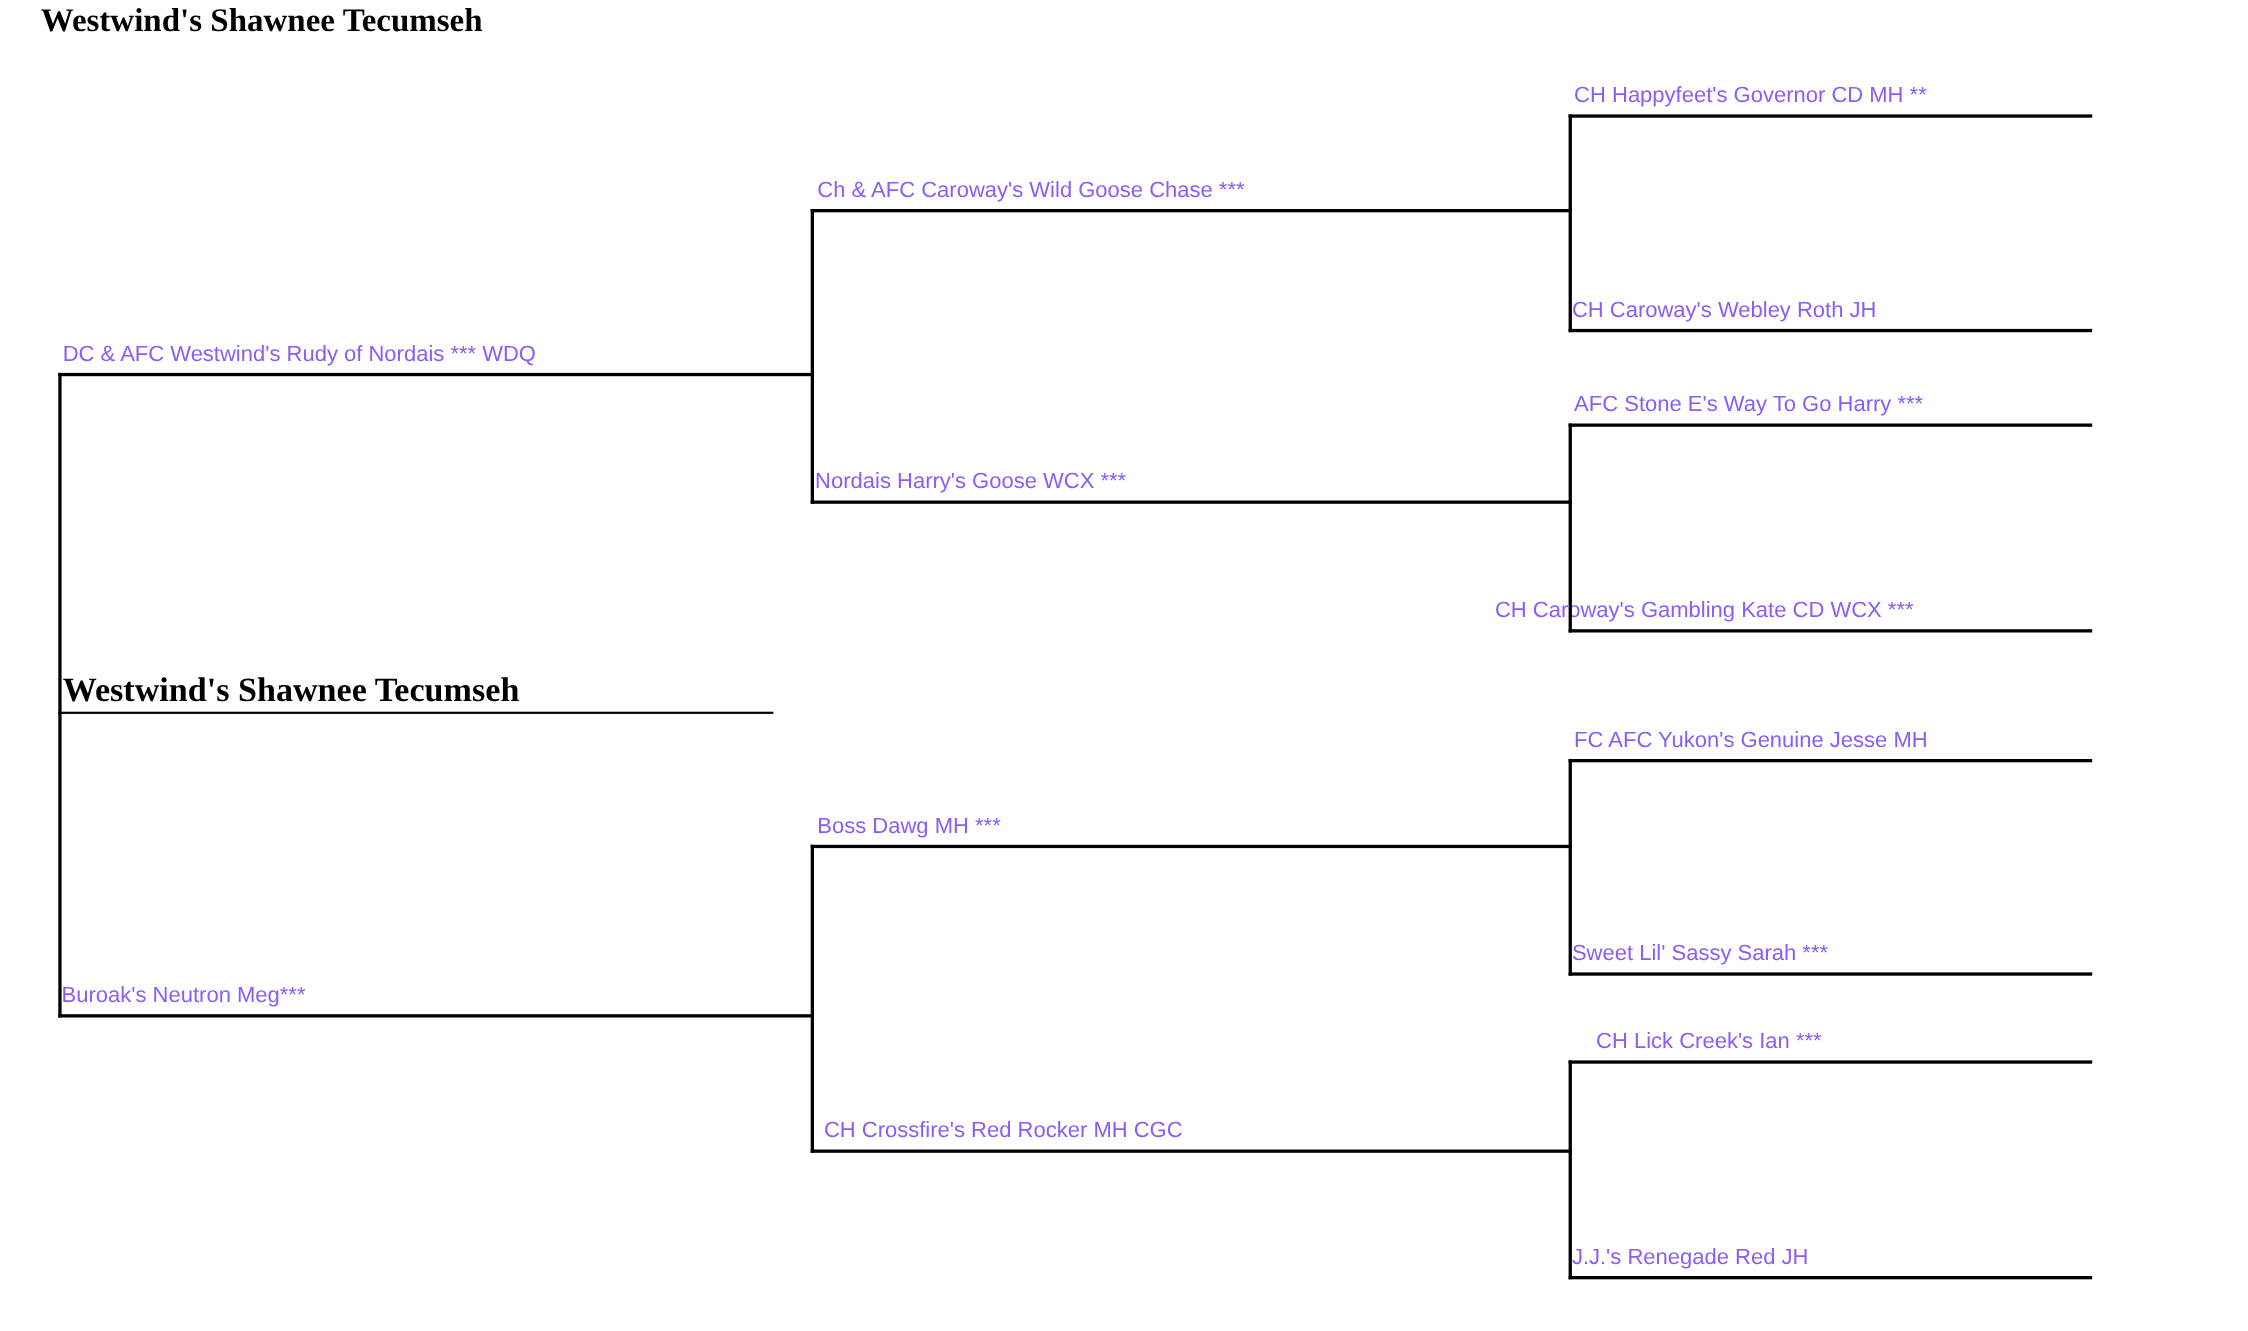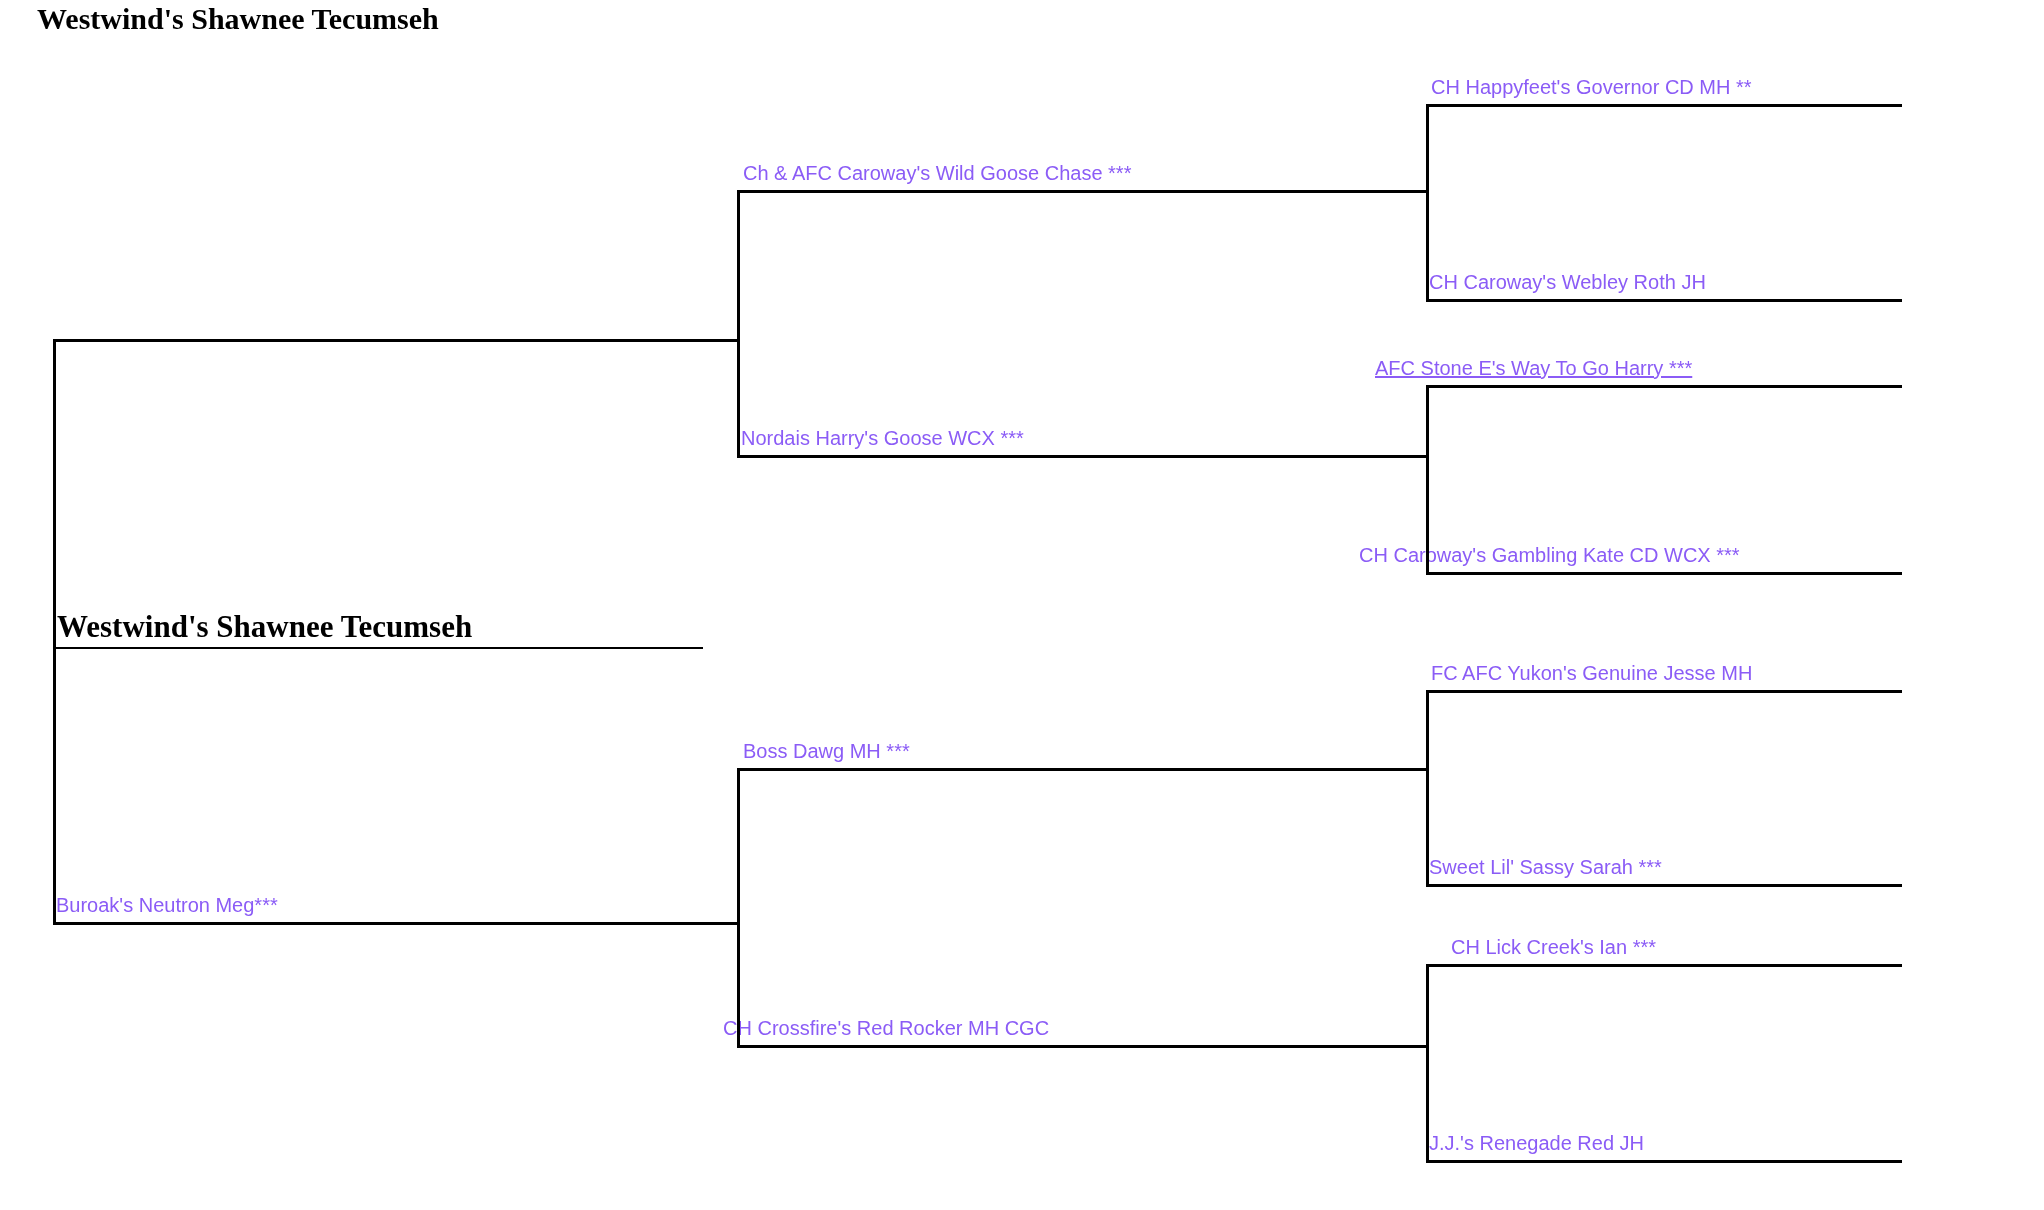--- a/index.html
+++ b/index.html
@@ -59,30 +59,31 @@
 </style>
 </head>
 <body>
 
 <div id="stage">
 
   <div class="page-title" style="left:2px; top:2px;">Westwind's Shawnee Tecumseh</div>
 
   <div class="subject-name" style="left:22px; top:609px;">Westwind's Shawnee Tecumseh</div>
 
+  <div class="name" style="left:22px; top:310px;">DC &amp; AFC Westwind's Rudy of Nordais *** WDQ</div>
   <div class="name" style="left:21px; top:893px;">Buroak's Neutron Meg***</div>
 
   <div class="name" style="left:708px; top:161px;">Ch &amp; AFC Caroway's Wild Goose Chase ***</div>
   <div class="name" style="left:706px; top:426px;">Nordais Harry's Goose WCX ***</div>
   <div class="name" style="left:708px; top:739px;">Boss Dawg MH ***</div>
-  <div class="name" style="left:688px; top:1016px;text-align:right;">CH Crossfire's Red Rocker MH CGC</div>
+  <div class="name" style="left:714px; top:1016px;text-align:right;">CH Crossfire's Red Rocker MH CGC</div>
 
   <div class="name" style="left:1396px; top:75px;">CH Happyfeet's Governor CD MH **</div>
   <div class="name" style="left:1394px; top:270px;">CH Caroway's Webley Roth JH</div>
-  <div class="name" style="left:1340px; top:356px;text-decoration:underline;">AFC Stone E's Way To Go Harry ***</div>
+  <div class="name" style="left:1396px; top:356px;">AFC Stone E's Way To Go Harry ***</div>
   <div class="name" style="left:1324px; top:543px;text-align:right;">CH Caroway's Gambling Kate CD WCX ***</div>
   <div class="name" style="left:1396px; top:661px;text-align:right;">FC AFC Yukon's Genuine Jesse MH</div>
   <div class="name" style="left:1394px; top:855px;">Sweet Lil' Sassy Sarah ***</div>
   <div class="name" style="left:1416px; top:935px;">CH Lick Creek's Ian ***</div>
   <div class="name" style="left:1394px; top:1131px;">J.J.'s Renegade Red JH</div>
 
   <div class="hline" style="left:18px; top:339px; width:687px;"></div>
   <div class="hline" style="left:18px; top:922px; width:687px;"></div>
 
   <div class="hline-thin" style="left:18px; top:647px; width:650px;"></div>

